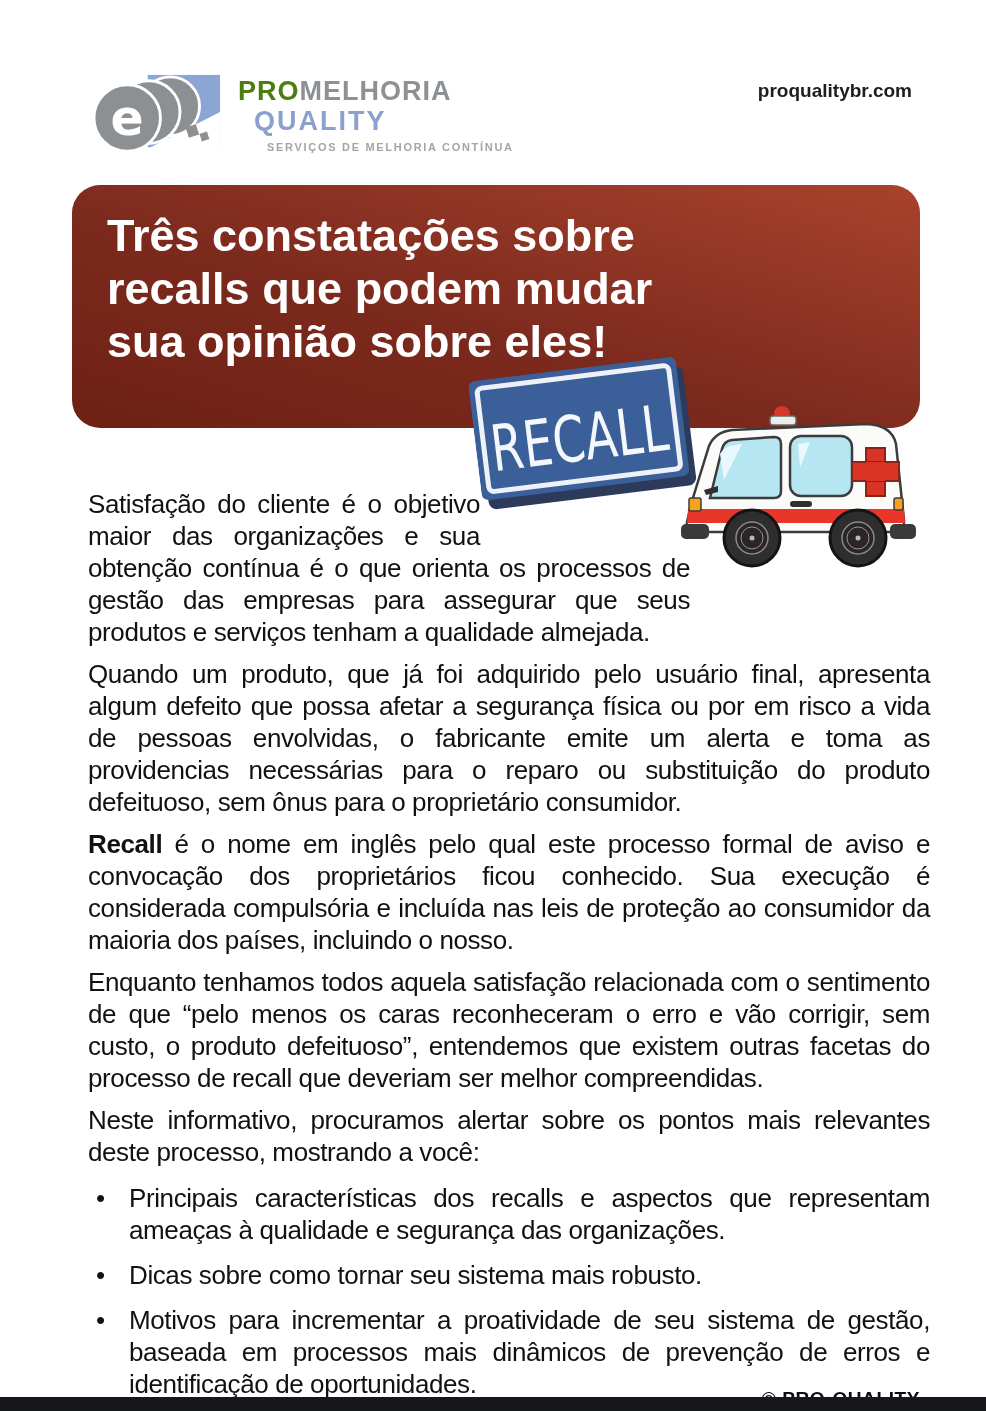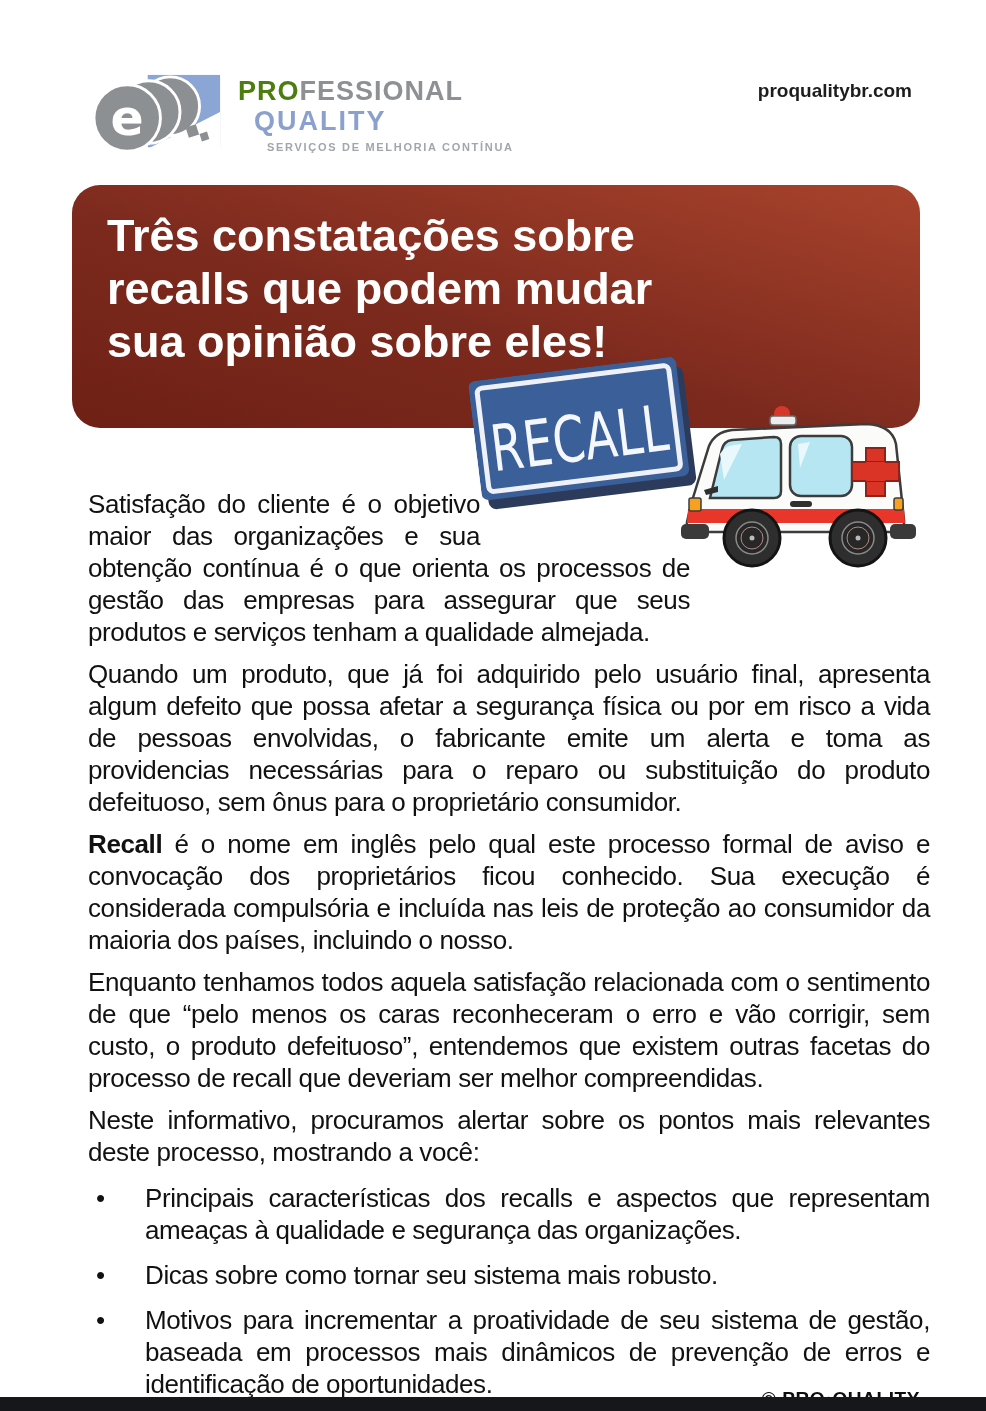--- a/index.html
+++ b/index.html
@@ -54,21 +54,21 @@
   }
   .para{margin:4px 0 10px 0;}
   .img-spacer{
     float:right; width:450px; height:132px;
     shape-outside:polygon(0 0,450px 0,450px 132px,210px 132px,210px 34px,0 34px);
   }
   .lead-bold{font-weight:bold;}
   .bullets{margin-top:14px;}
   .bullet{display:flex; margin:0 0 13px 0;}
   .bullet-dot{flex:0 0 33px; font-size:26px; line-height:32px; padding-left:8px;}
-  .bullet-text{flex:1; text-align:justify;margin-left:16px;}
+  .bullet-text{flex:1; text-align:justify;}
 
   
   .footer{
     position:absolute; top:1388px; right:66px;
     font-size:19px; font-weight:bold; letter-spacing:0.6px; color:#0d0d0d;
   }
   .bottom-bar{
     position:absolute; left:0; bottom:0; width:100%; height:14px; background:#16171b;
   }
 </style>
@@ -83,21 +83,21 @@
         <rect x="57" y="4" width="74" height="74" fill="#8ba6d4"></rect>
         <polygon points="48,84 131,84 131,42" fill="#ffffff"></polygon>
         <circle cx="80" cy="36" r="30" fill="#8c9093" stroke="#ffffff" stroke-width="3"></circle>
         <circle cx="58" cy="42" r="32" fill="#8c9093" stroke="#ffffff" stroke-width="3"></circle>
         <circle cx="36" cy="48" r="34" fill="#8c9093" stroke="#ffffff" stroke-width="3"></circle>
         <text x="36" y="65" text-anchor="middle" font-family="DejaVu Sans, sans-serif" font-size="50" font-weight="bold" fill="#ffffff">e</text>
         <rect x="97" y="56" width="11" height="11" fill="#8c9093" transform="rotate(-18 102 61)"></rect>
         <rect x="111" y="63" width="8" height="8" fill="#8c9093" transform="rotate(-18 115 67)"></rect>
       </svg>
       <div class="logo-text">
-        <div class="logo-line1"><span class="logo-pro">PRO</span><span class="logo-fessional">FESSIONAL</span></div>
+        <div class="logo-line1"><span class="logo-pro">PRO</span><span class="logo-fessional">MELHORIA</span></div>
         <div class="logo-line2">QUALITY</div>
         <div class="logo-tagline">SERVIÇOS DE MELHORIA CONTÍNUA</div>
       </div>
     </div>
     <div class="website">proqualitybr.com</div>
   </div>
 
   <div class="banner">
     <div class="banner-title">Três constatações sobre
 recalls que podem mudar

